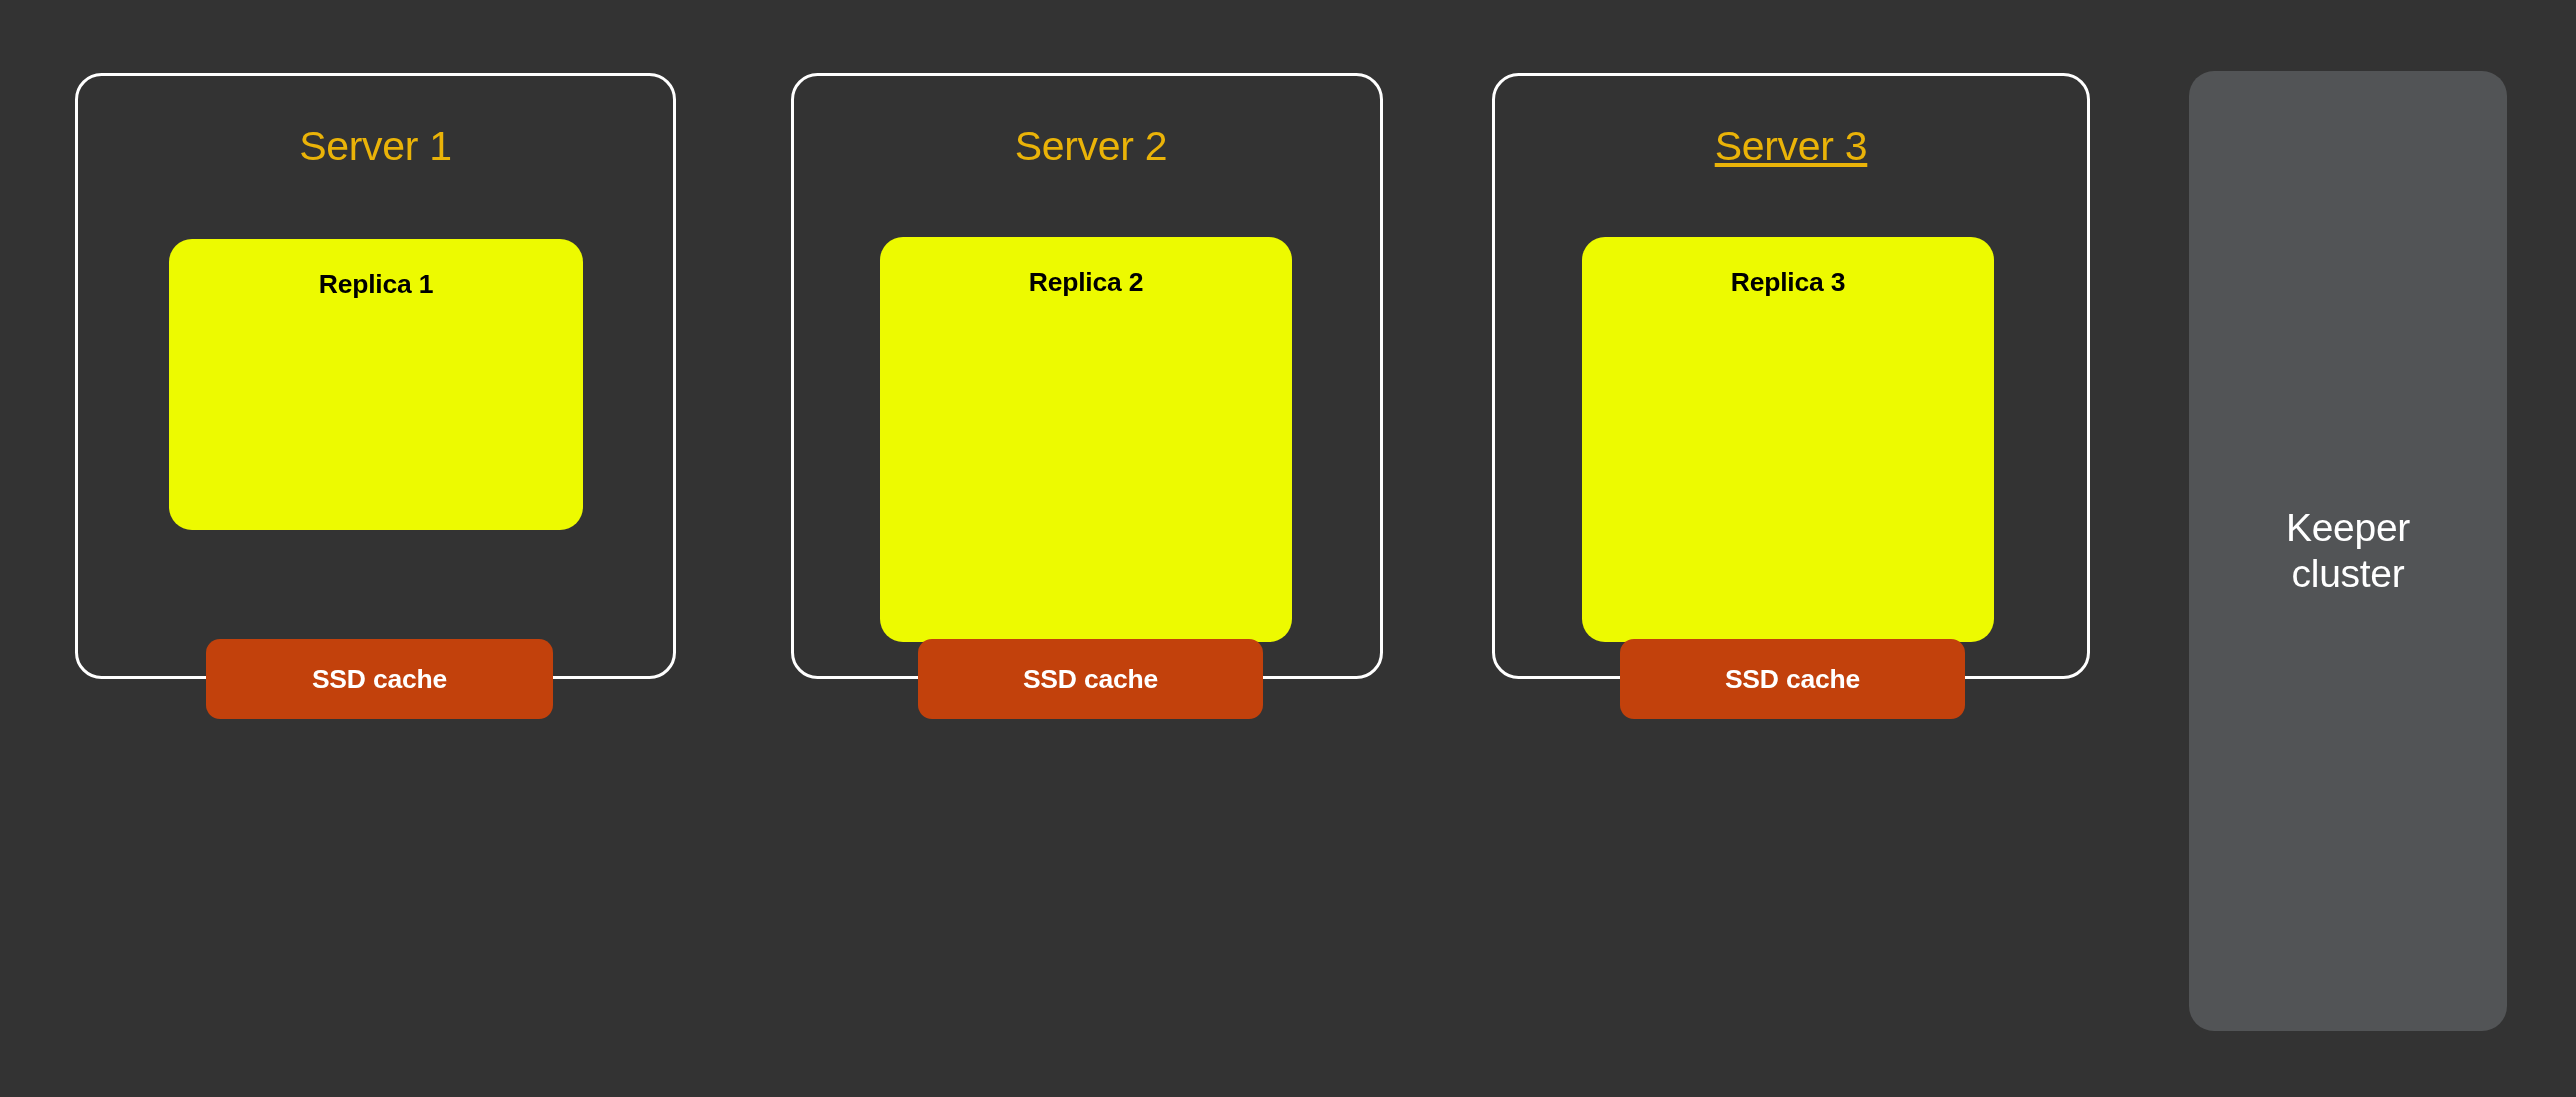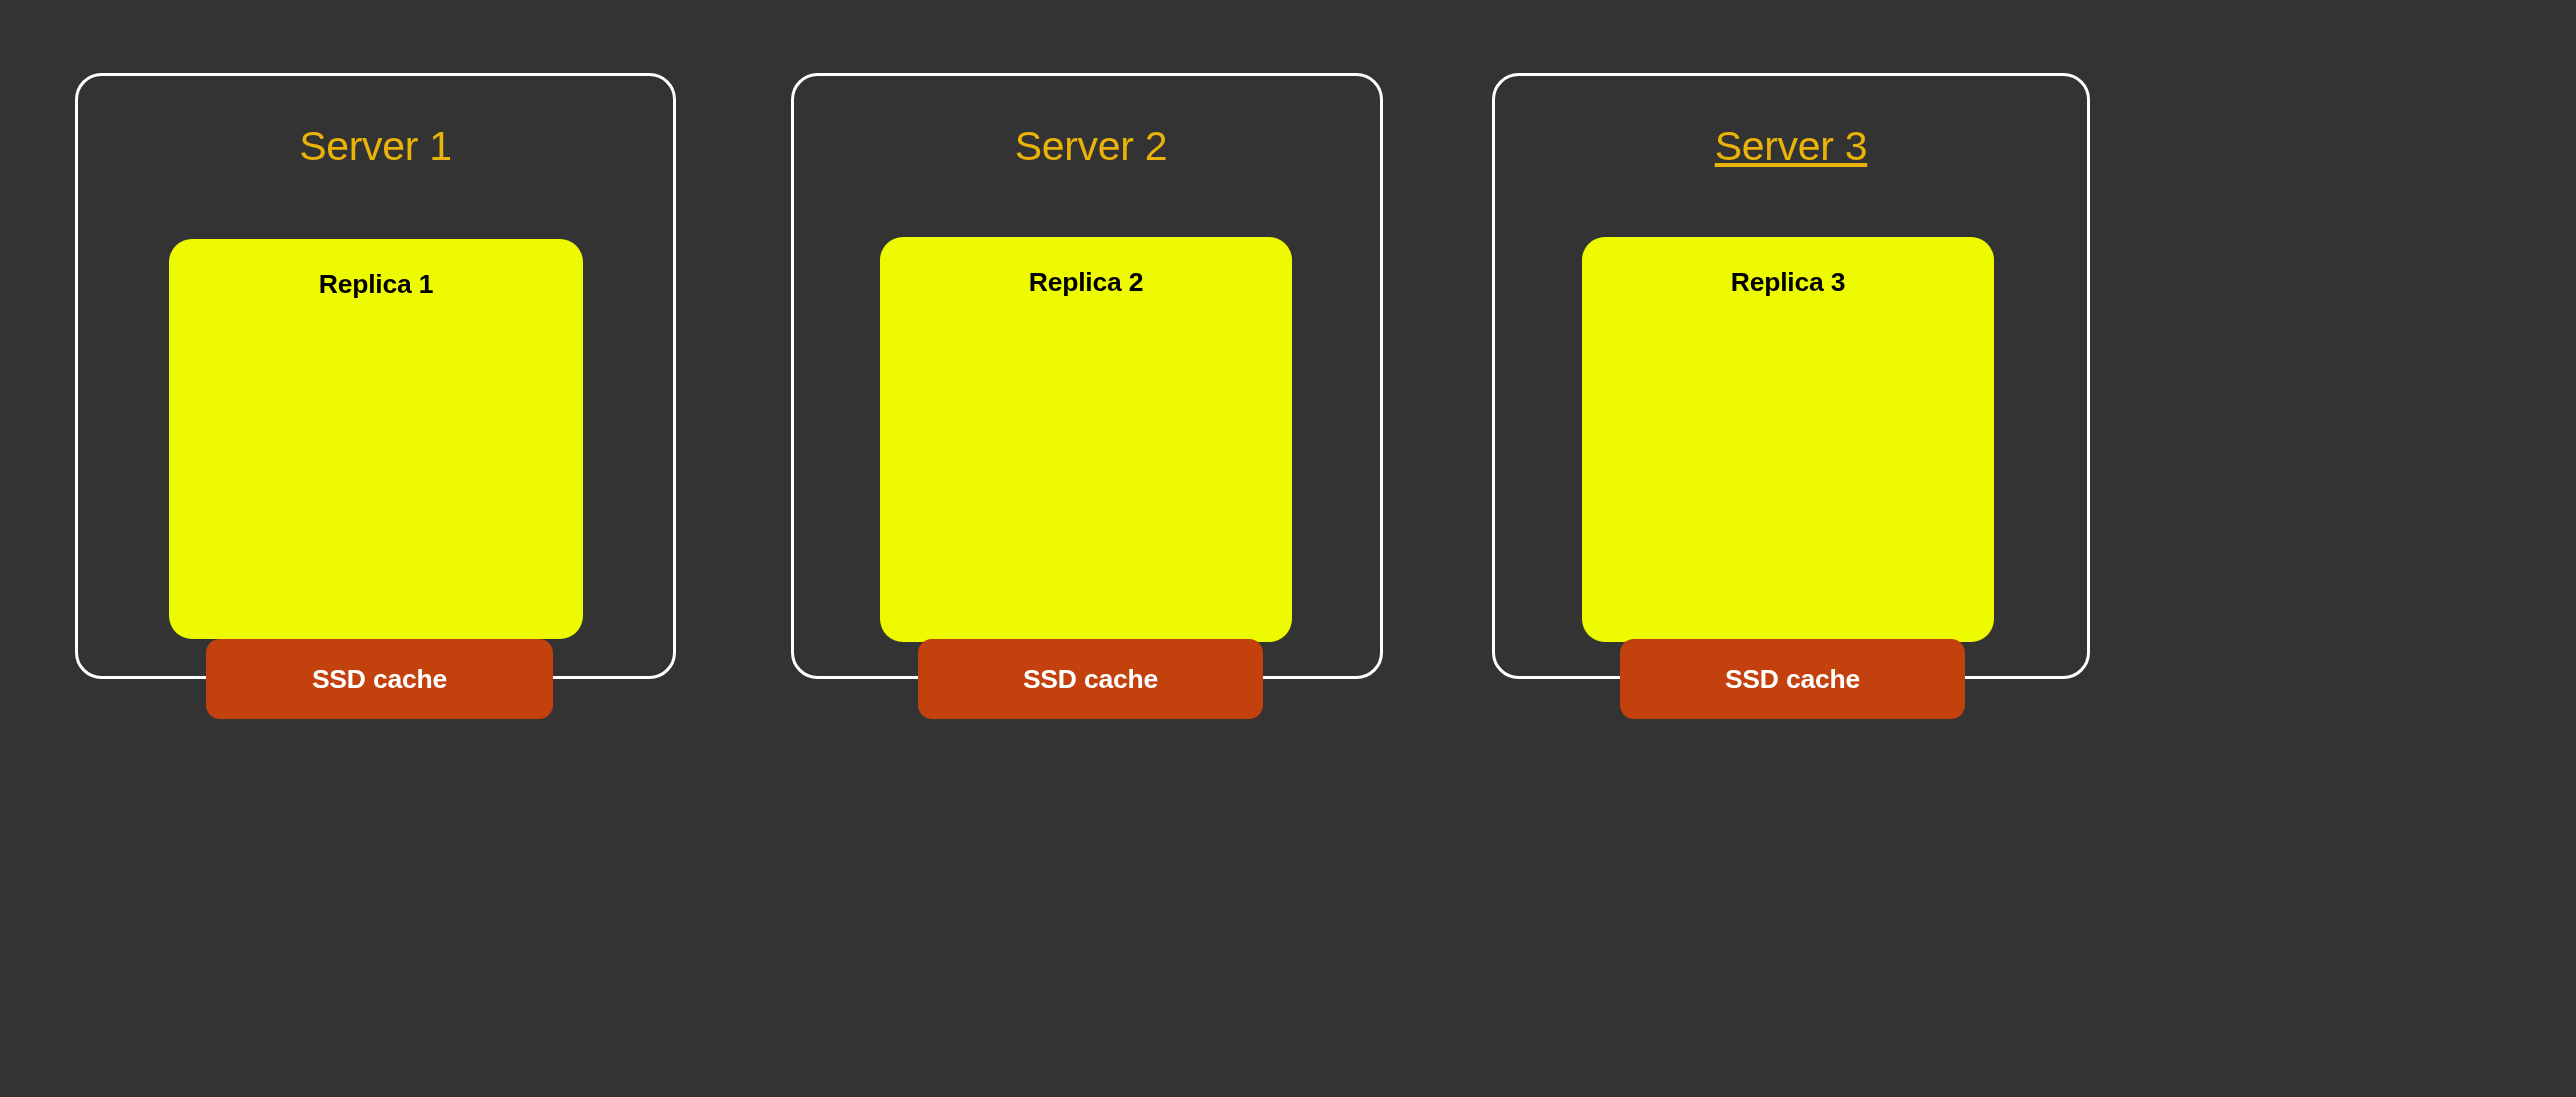--- a/index.html
+++ b/index.html
@@ -120,21 +120,21 @@
   }
 </style>
 </head>
 <body>
 
 <div id="stage">
 
   <div class="server-card" style="left:75px; top:73px; width:601px; height:606px;">
     <div class="server-title" style="top:50px;">Server 1</div>
   </div>
-  <div class="replica" style="left:169px; top:239px; width:414px; height:400px;">
+  <div class="replica" style="left:169px; top:239px; width:414px; height:291px;">
     <div class="replica-label">Replica 1</div>
   </div>
   <div class="ssd-cache" style="left:206px; top:639px; width:347px; height:80px;">
     <span class="ssd-cache-label">SSD cache</span>
   </div>
 
   <div class="server-card" style="left:791px; top:73px; width:592px; height:606px;">
     <div class="server-title" style="top:50px;margin-left:8px;">Server 2</div>
   </div>
   <div class="replica" style="left:880px; top:237px; width:412px; height:405px;">
@@ -148,15 +148,21 @@
     <div class="server-title" style="top:50px;text-decoration:underline;">Server 3</div>
   </div>
   <div class="replica" style="left:1582px; top:237px; width:412px; height:405px;">
     <div class="replica-label">Replica 3</div>
   </div>
   <div class="ssd-cache" style="left:1620px; top:639px; width:345px; height:80px;">
     <span class="ssd-cache-label">SSD cache</span>
   </div>
 
 
+  <div class="keeper-cluster" style="left:2189px; top:71px; width:318px; height:960px;">
+    <div class="keeper-cluster-label">
+      <span>Keeper</span><br>
+      <span>cluster</span>
+    </div>
+  </div>
 
 </div>
 
 
 </body></html>

